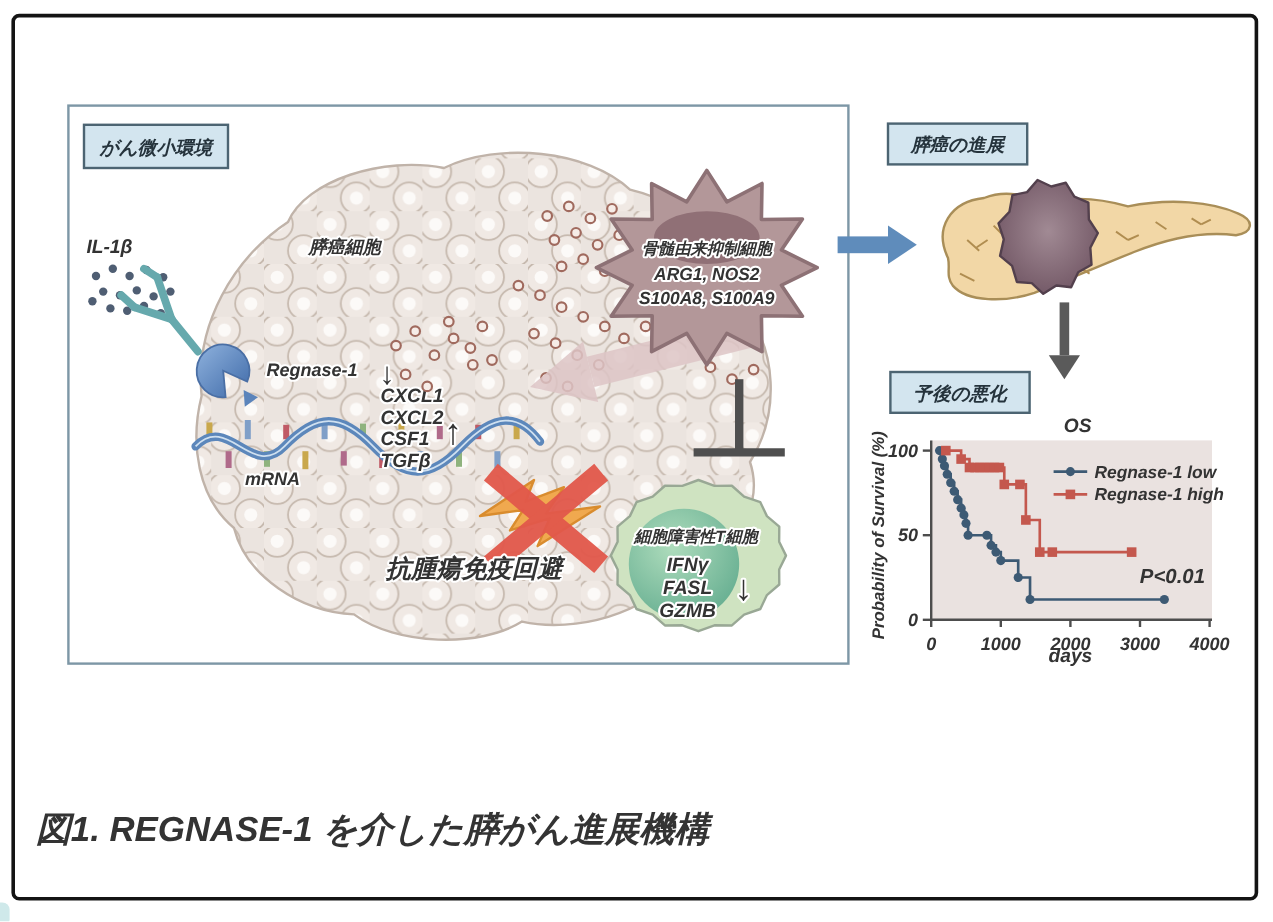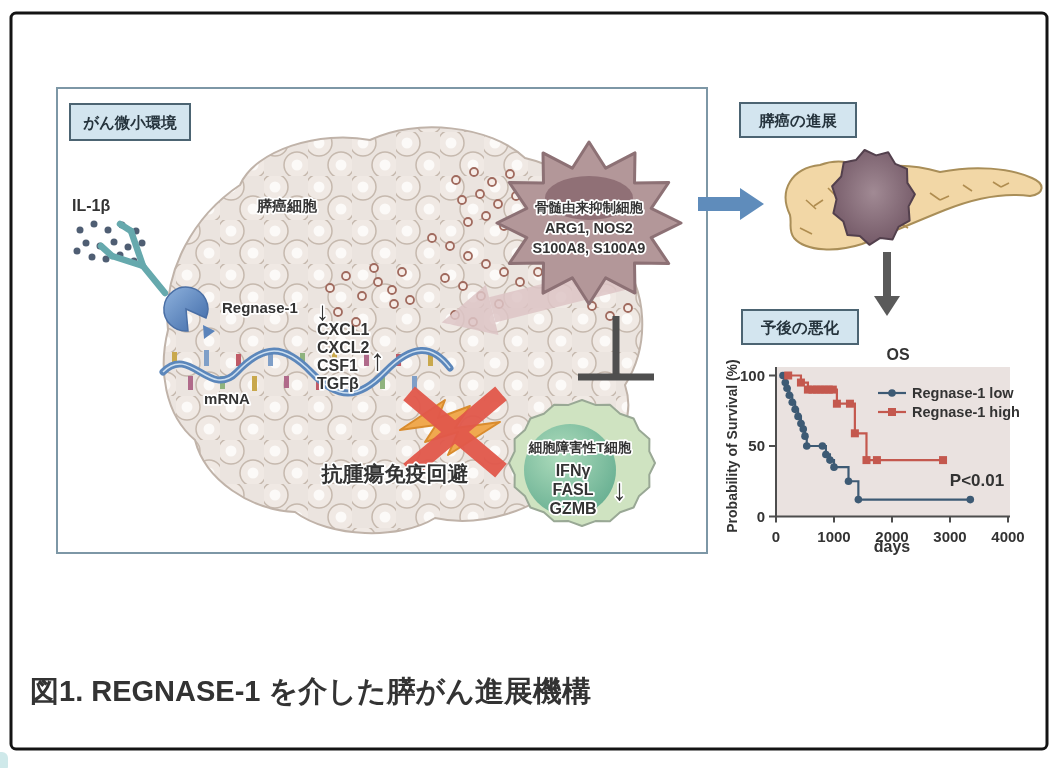--- a/index.html
+++ b/index.html
@@ -1,17 +1,17 @@
 <!DOCTYPE html>
 <html><head>
 <meta charset="utf-8">
 <style>
   html,body{margin:0;padding:0;background:#ffffff;}
   .stage{position:relative;width:1061px;height:768px;background:#ffffff;overflow:hidden;
-         font-family:"Liberation Sans",sans-serif;}
+         font-family:"Liberation Sans",sans-serif;font-style:italic;}
   svg{position:absolute;inset:0;}
   text{font-family:"Liberation Sans",sans-serif;fill:#333;}
   .halo{paint-order:stroke;stroke:#ffffff;stroke-width:3.5px;stroke-linejoin:round;}
   .boxlabel{font-size:15.5px;font-weight:700;fill:#25333c;}
   .jp{font-weight:700;}
 </style>
 </head>
 <body>
 
 <div class="stage">

